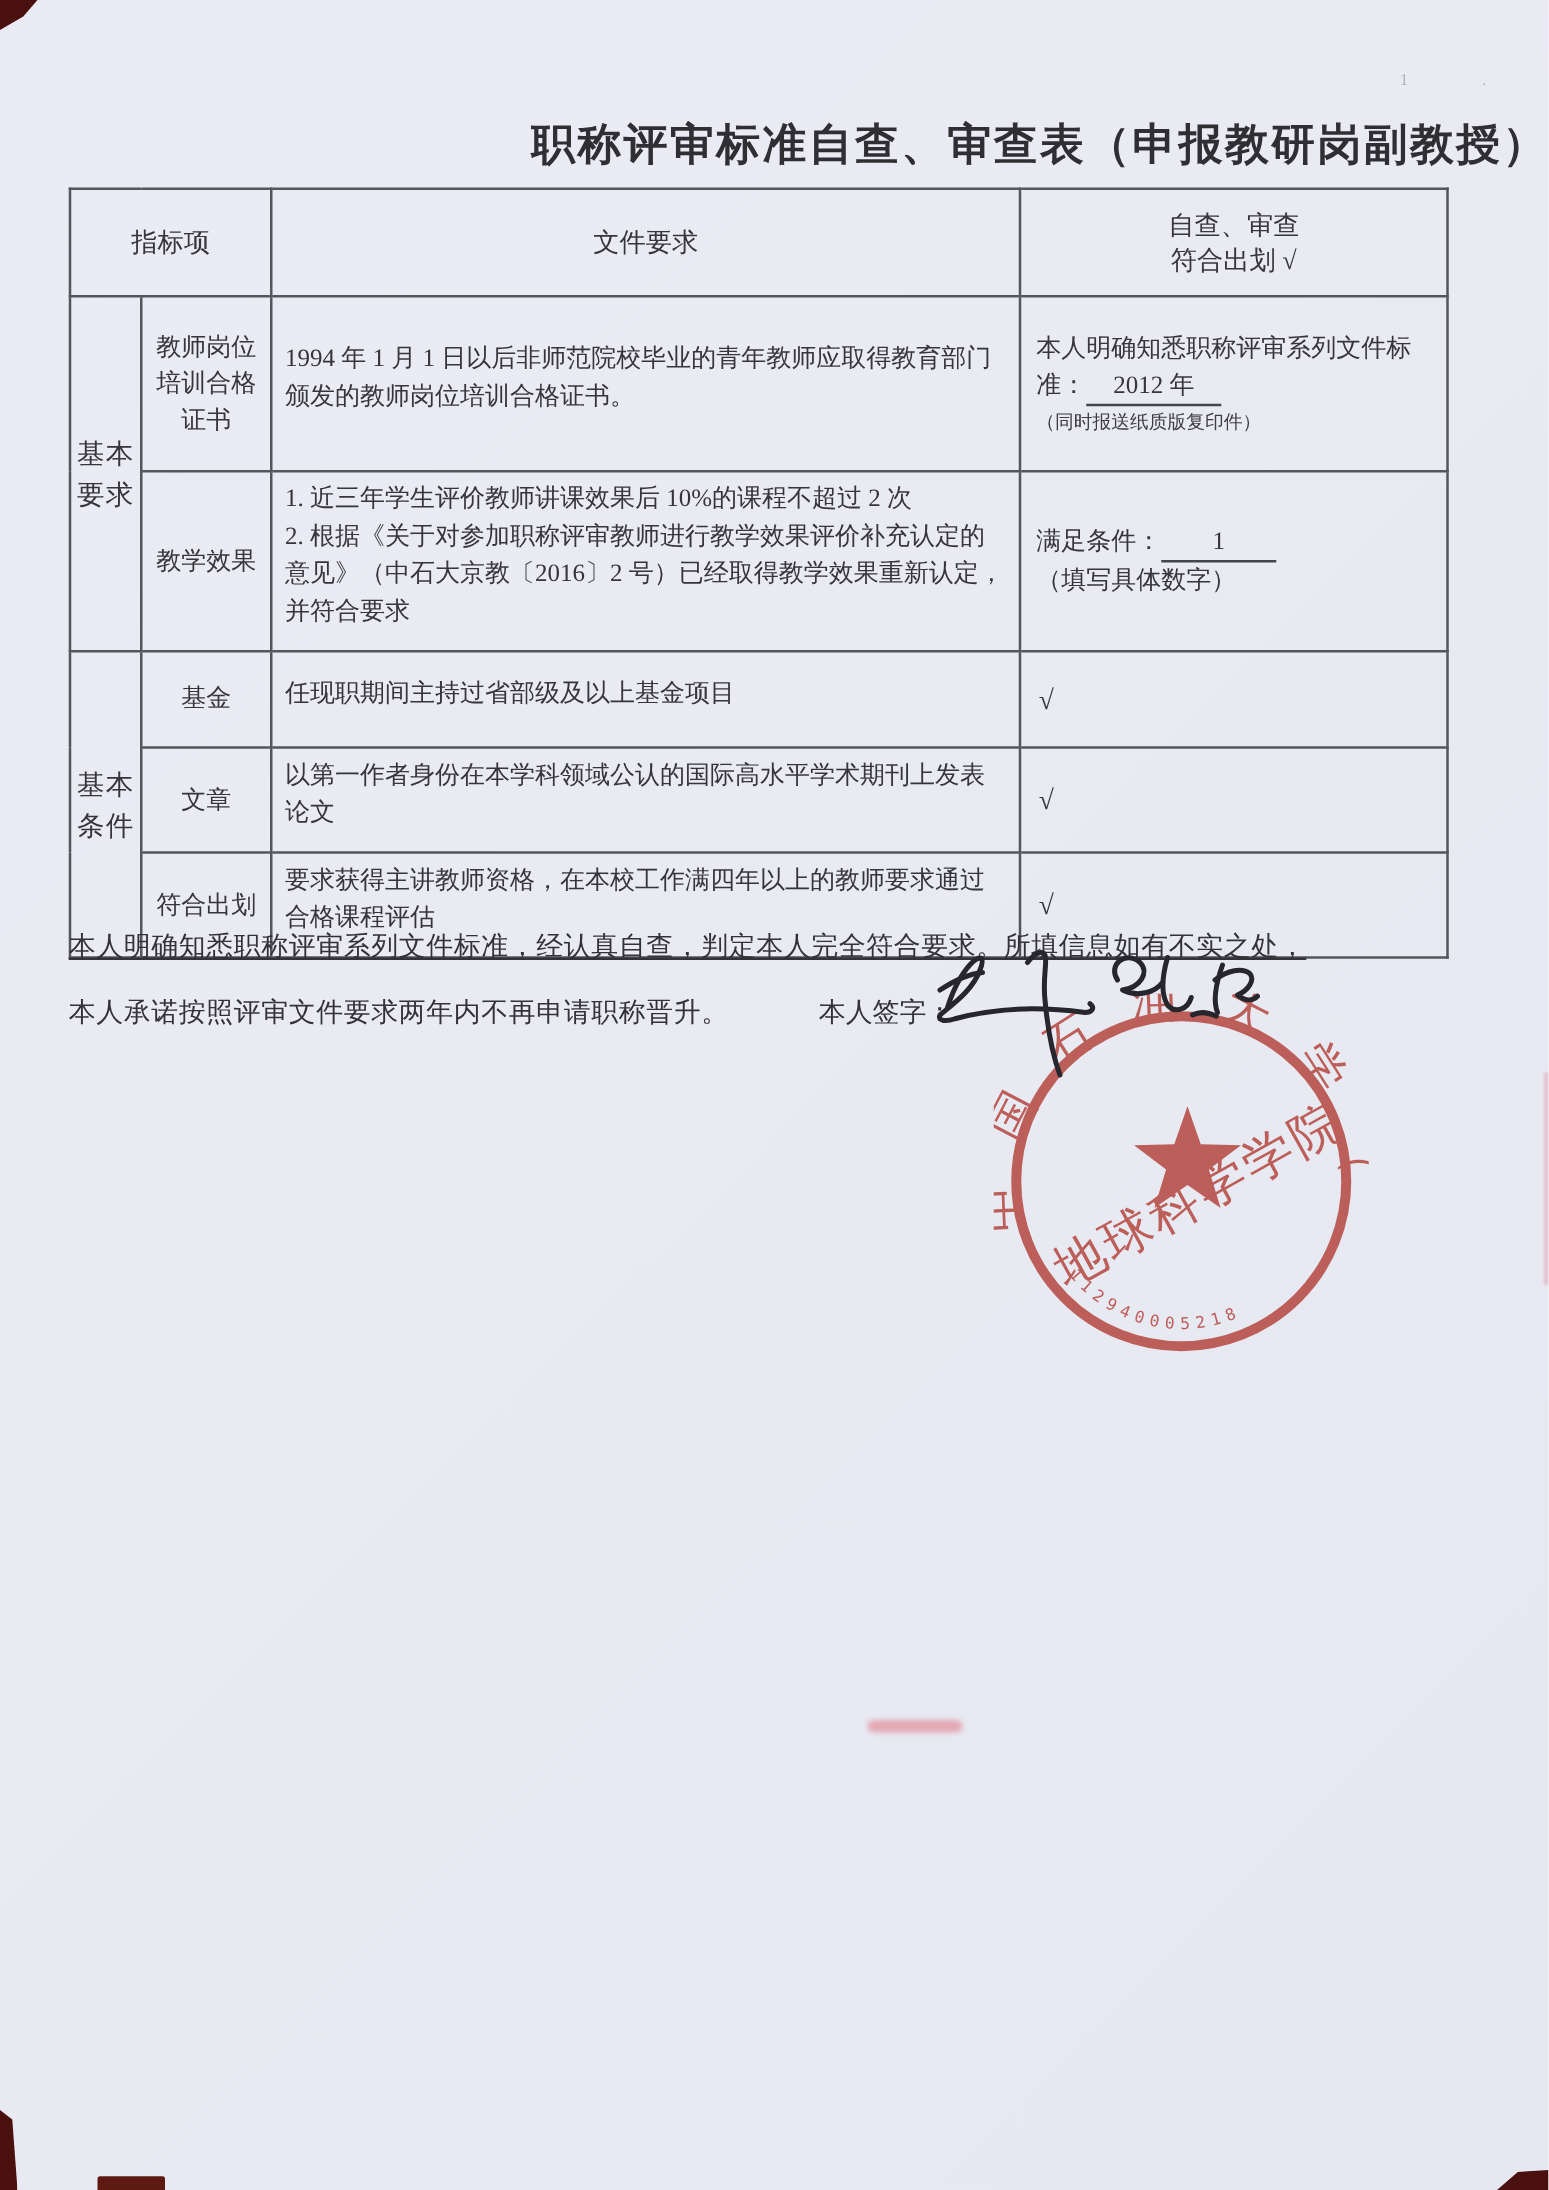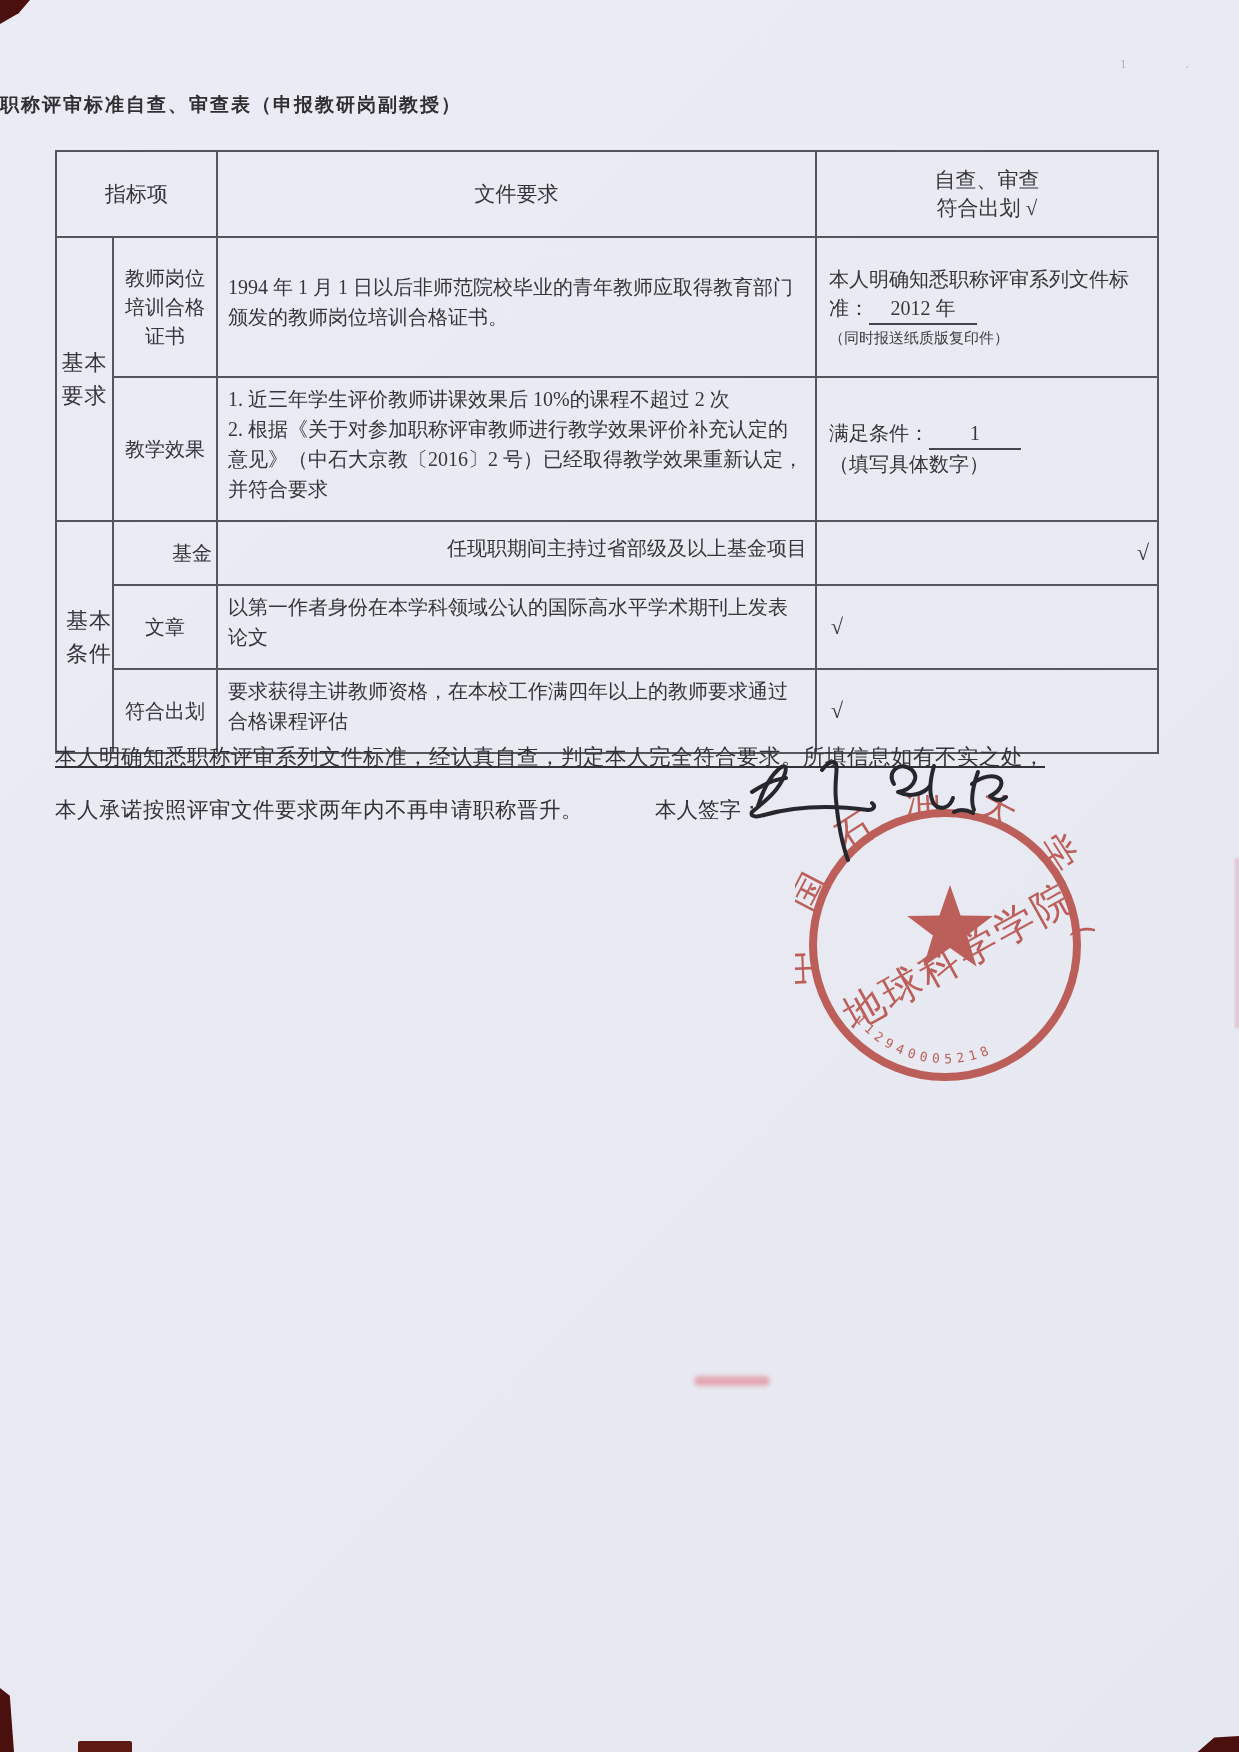--- a/index.html
+++ b/index.html
@@ -15,34 +15,34 @@
   .mark-bl { left:0; top:1688px; width:14px; height:64px; clip-path:polygon(0 0,70% 12%,100% 100%,0 100%); }
   .mark-bstrip { left:78px; top:1741px; width:54px; height:11px; background:#5d1a12; border-radius:2px 2px 0 0; }
   .mark-br { left:1194px; top:1736px; width:45px; height:16px; clip-path:polygon(8% 100%,45% 10%,100% 0,100% 100%); }
   .smudge-pink { position:absolute; left:694px; top:1376px; width:76px; height:10px;
     background:rgba(226,148,160,0.75); filter:blur(2px); border-radius:5px; }
   .edge-pink { position:absolute; right:0; top:858px; width:4px; height:170px;
     background:rgba(222,130,150,0.35); filter:blur(1px); }
   .noise-tr { position:absolute; left:1120px; top:56px; color:#9a9aa4; font-size:13px; opacity:.7; letter-spacing:28px; }
   
   .doc-title {
-    position:absolute; left:0; top:92px; width:100%; text-align:left;
-    font-size:19px; font-weight:bold; letter-spacing:2px; color:#2f2f33;
+    position:absolute; left:0; top:92px; width:100%; text-align:right;
+    font-size:35px; font-weight:bold; letter-spacing:2px; color:#2f2f33;
   }
   
   table.review { position:absolute; left:55px; top:150px; width:1102px; border-collapse:collapse; table-layout:fixed; }
   table.review td, table.review th { border:2px solid #55555c; vertical-align:middle; font-weight:normal; }
   col.c-group { width:57px; } col.c-item { width:104px; } col.c-req { width:599px; } col.c-res { width:342px; }
   .th-cell { text-align:center; font-size:21px; height:86px; }
   .cell-group { text-align:center; font-size:22px; line-height:1.5; letter-spacing:1px; }
   .cell-item { text-align:center; font-size:20px; line-height:1.45; padding:2px 4px; }
   .cell-req { font-size:20px; line-height:1.5; padding:6px 8px 16px 10px; }
   .cell-res { font-size:20px; line-height:1.45; padding:6px 8px 6px 12px; }
   .row-1 td { height:140px; } .row-2 td { height:124px; }
-  .row-3 td { height:64px;text-align:right; } .row-4 td { height:80px; } .row-5 td { height:74px; }
+  .row-3 td { height:77px; } .row-4 td { height:80px; } .row-5 td { height:74px; }
   .u-line { display:inline-block; border-bottom:2px solid #45454c; text-align:center; }
   .u-year { min-width:108px; padding:0 6px; }
   .u-num  { min-width:92px; padding:0 6px; }
   .res-note-small { font-size:15px; margin-top:3px; color:#3c3c42; }
   .req-line { display:block; }
   .tick { font-size:22px; padding-left:14px; }
   
   .decl-line { position:absolute; left:55px; width:1110px; font-size:21.5px; color:#323237; letter-spacing:0.5px; }
   .decl-1 { top:742px;text-decoration:underline; }
   .decl-2 { top:795px; }

